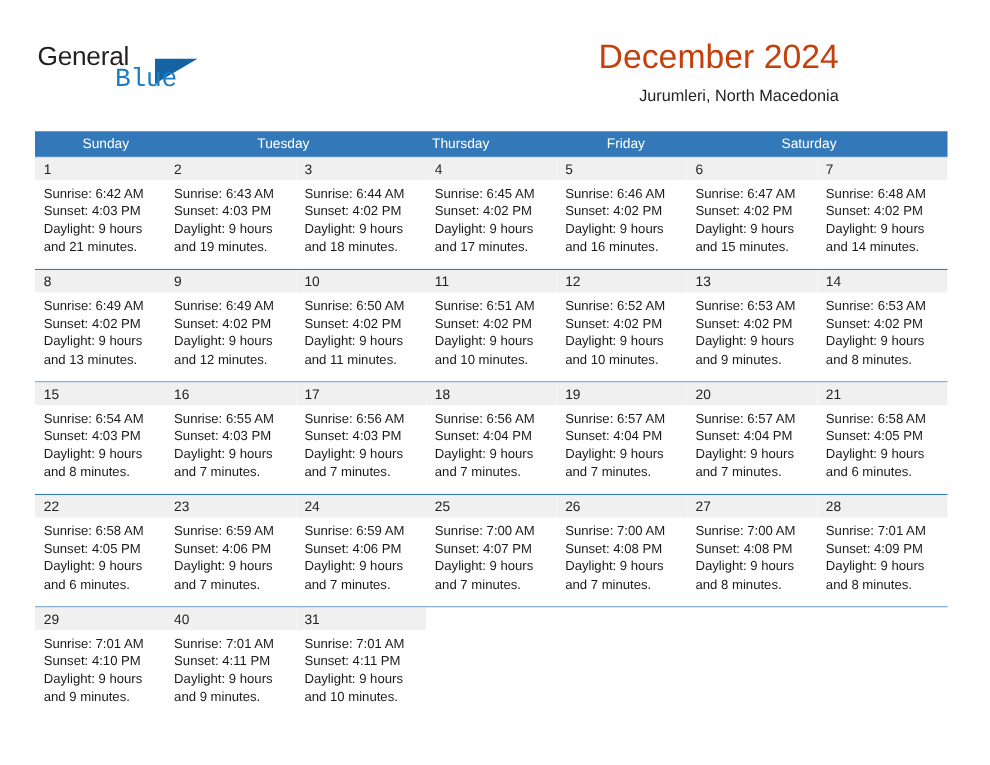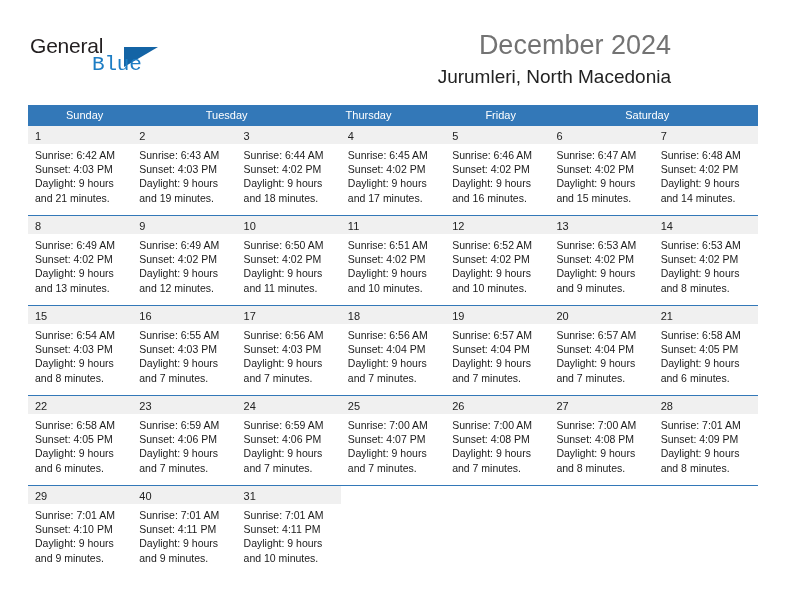--- a/index.html
+++ b/index.html
@@ -65,26 +65,26 @@
     border-bottom: 20px solid transparent;
   }
   .title-block {
     position: absolute;
     right: 0;
     top: 0;
     text-align: right;
   }
   .cal-title {
     font-size: 27px;
-    color: #737373;
+    color: #c2410c;
     line-height: 34px;
     white-space: nowrap;
   }
   .cal-subtitle {
-    font-size: 19px;
+    font-size: 13px;
     color: #222222;
     line-height: 22px;
     margin-top: 4px;
     white-space: nowrap;
   }
 
   
   .calendar {
     position: absolute;
     left: 28px;

